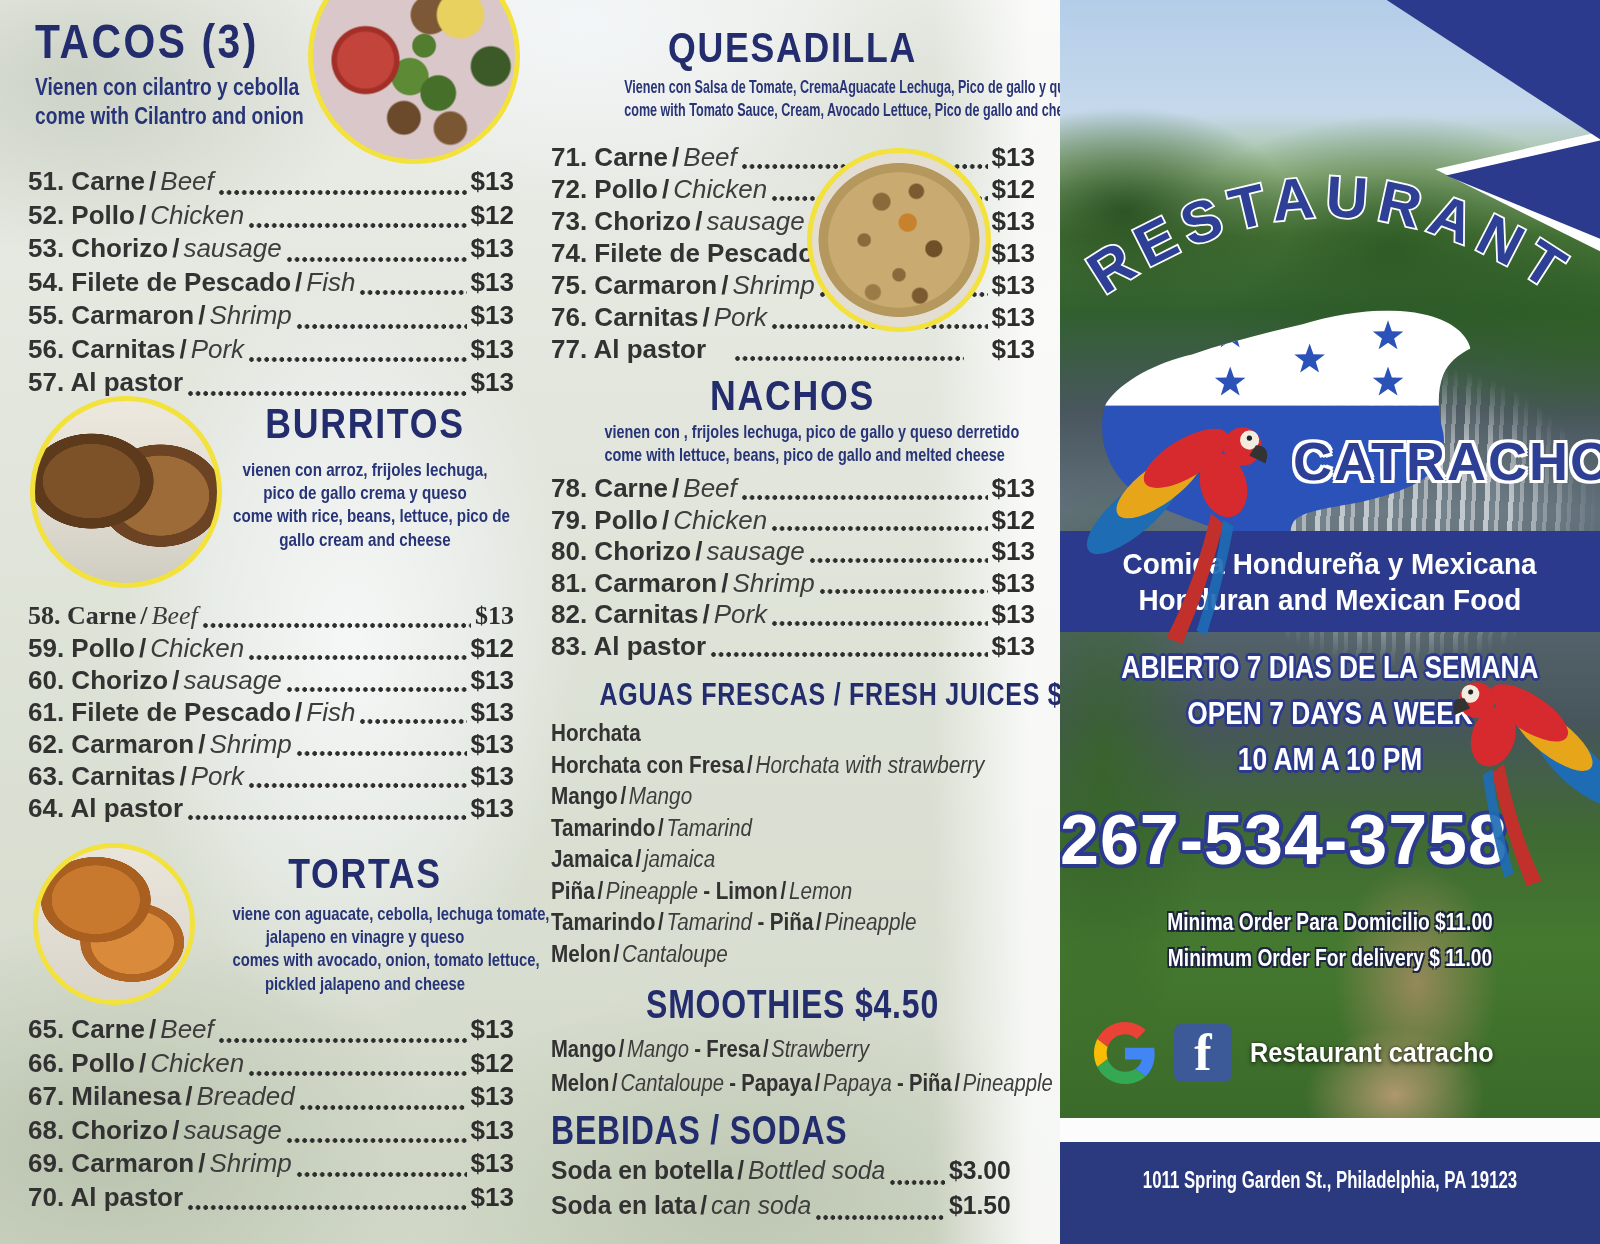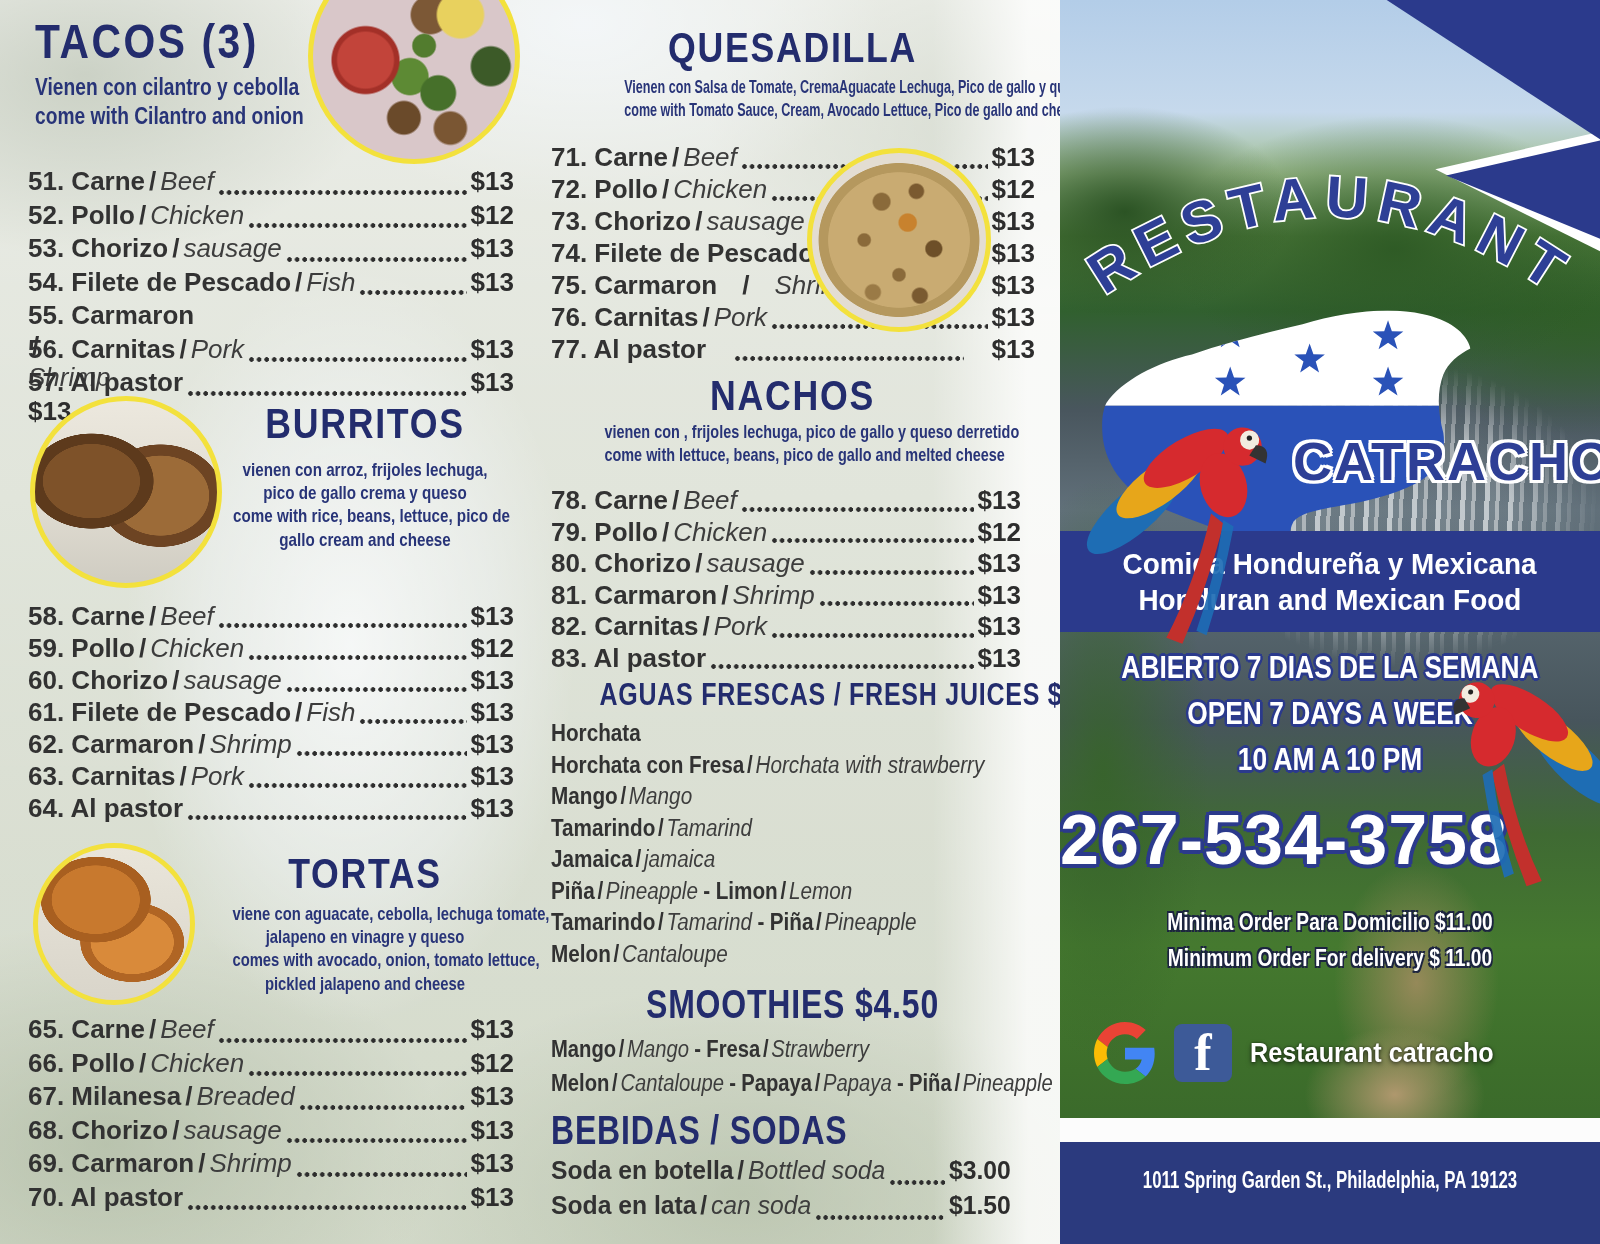--- a/index.html
+++ b/index.html
@@ -157,21 +157,21 @@
         <span class="dots"></span>
         <span class="mi-price">$13</span>
       </div>
       <div class="mi" style="height: 33.5px;">
         <span class="mi-name">54. Filete de Pescado</span>
         <span class="mi-sep">/</span>
         <span class="mi-en">Fish</span>
         <span class="dots"></span>
         <span class="mi-price">$13</span>
       </div>
-      <div class="mi" style="height: 33.5px; flex-direction: column;">
+      <div class="mi" style="height: 33.5px;">
         <span class="mi-name">55. Carmaron</span>
         <span class="mi-sep">/</span>
         <span class="mi-en">Shrimp</span>
         <span class="dots"></span>
         <span class="mi-price">$13</span>
       </div>
       <div class="mi" style="height: 33.5px;">
         <span class="mi-name">56. Carnitas</span>
         <span class="mi-sep">/</span>
         <span class="mi-en">Pork</span>
@@ -187,21 +187,21 @@
 
   <div class="circ circ-burrito"></div>
   <div class="sec-title" style="left:200px;top:400px;width:330px;text-align:center;font-size:42px;letter-spacing:2px;transform:scaleX(.85);">BURRITOS</div>
   <div class="cdesc" style="left:200px;top:458px;width:330px;text-align:center;font-size:19px;transform:scaleX(.8);">
       <span class="tline">vienen con arroz, frijoles lechuga,</span>
       <span class="tline">pico de gallo crema y queso</span>
       <span class="tline">come with rice, beans, lettuce, pico de</span>
       <span class="tline">gallo cream and cheese</span>
     </div>
   <div class="alist" style="left:28px;right:16px;top:601px;">
-      <div class="mi" style="height: 32px;">
+      <div class="mi" style="height: 32px; font-family: Liberation Serif, serif;">
         <span class="mi-name">58. Carne</span>
         <span class="mi-sep">/</span>
         <span class="mi-en">Beef</span>
         <span class="dots"></span>
         <span class="mi-price">$13</span>
       </div>
       <div class="mi" style="height: 32px;">
         <span class="mi-name">59. Pollo</span>
         <span class="mi-sep">/</span>
         <span class="mi-en">Chicken</span>
@@ -323,21 +323,21 @@
         <span class="dots"></span>
         <span class="mi-price">$13</span>
       </div>
       <div class="mi" style="height: 32px;">
         <span class="mi-name">74. Filete de Pescado</span>
         <span class="mi-sep">/</span>
         <span class="mi-en">Fish</span>
         <span class="dots"></span>
         <span class="mi-price">$13</span>
       </div>
-      <div class="mi" style="height: 32px; gap: 21px;">
+      <div class="mi" style="height: 32px;">
         <span class="mi-name">75. Carmaron</span>
         <span class="mi-sep">/</span>
         <span class="mi-en">Shrimp</span>
         <span class="dots"></span>
         <span class="mi-price">$13</span>
       </div>
       <div class="mi" style="height: 32px;">
         <span class="mi-name">76. Carnitas</span>
         <span class="mi-sep">/</span>
         <span class="mi-en">Pork</span>
@@ -350,21 +350,21 @@
         <span class="mi-price">$13</span>
       </div>
     </div>
   <div class="circ circ-ques"></div>
 
   <div class="sec-title center" style="top:372px;font-size:42px;letter-spacing:2px;transform:scaleX(.85);">NACHOS</div>
   <div class="cdesc center" style="top:420px;font-size:19px;transform:scaleX(.76);">
       <span class="tline">vienen con , frijoles lechuga, pico de gallo y  queso derretido</span>
       <span class="tline">come with lettuce, beans, pico de gallo and melted cheese</span>
     </div>
-  <div class="alist" style="left:6px;right:19px;top:473px;margin-top:12px;">
+  <div class="alist" style="left:6px;right:5px;top:473px;">
       <div class="mi" style="height: 31.5px;">
         <span class="mi-name">78. Carne</span>
         <span class="mi-sep">/</span>
         <span class="mi-en">Beef</span>
         <span class="dots"></span>
         <span class="mi-price">$13</span>
       </div>
       <div class="mi" style="height: 31.5px;">
         <span class="mi-name">79. Pollo</span>
         <span class="mi-sep">/</span>

